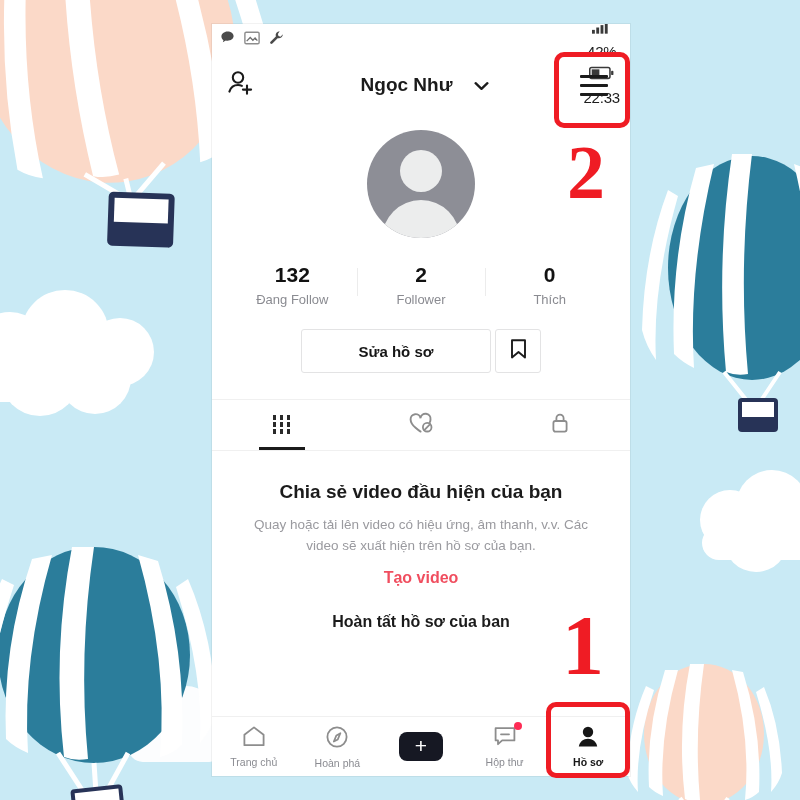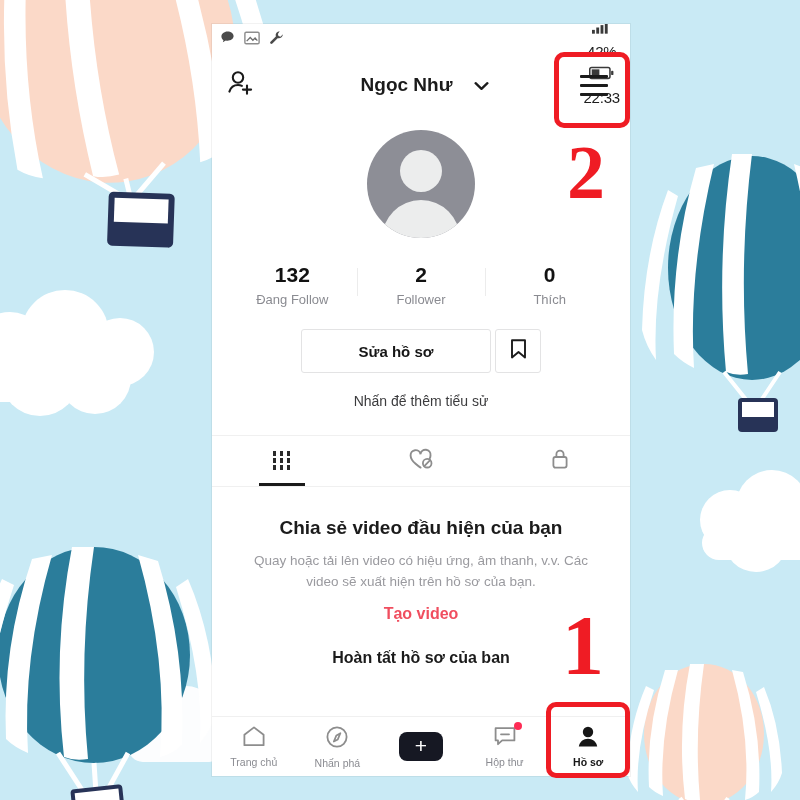--- a/index.html
+++ b/index.html
@@ -387,21 +387,20 @@
   <div class="actions">
     <div class="btn-edit">Sửa hồ sơ</div>
     <div class="btn-icon">
       <span>
         <svg width="19" height="22" viewBox="0 0 19 22">
             <path d="M3 2.2h13v17.3l-6.5-5.4L3 19.5z" fill="none" stroke="#1b1b1b" stroke-width="1.9" stroke-linejoin="round"></path>
           </svg>
       </span>
     </div>
   </div>
-  <div class="bio">Nhấn để thêm tiểu sử</div>
 
   <div class="tabstrip">
     <div class="tab active">
       <span class="gridicon">
           <i></i>
           <i></i>
           <i></i>
         </span>
     </div>
     <div class="tab">
@@ -439,21 +438,21 @@
       </span>
       <span class="nav-label">Trang chủ</span>
     </div>
     <div class="nav-item">
       <span>
         <svg width="24" height="24" viewBox="0 0 24 24">
             <circle cx="12" cy="12" r="9.6" fill="none" stroke="#8d8d8d" stroke-width="1.8"></circle>
             <path d="M15.4 8.2l-2.6 6.2-4 2.2 2.6-6.2z" fill="none" stroke="#8d8d8d" stroke-width="1.7" stroke-linejoin="round"></path>
           </svg>
       </span>
-      <span class="nav-label">Nhấn phá</span>
+      <span class="nav-label">Hoàn phá</span>
     </div>
     <div class="nav-item">
       <span class="plus-btn">
           <span class="plus-glyph">+</span>
         </span>
     </div>
     <div class="nav-item">
       <span style="position:relative">
         <svg width="24" height="23" viewBox="0 0 24 23">
             <path d="M2.6 3.2h18.8v12.2H9.2L5 19.2v-3.8H2.6z" fill="none" stroke="#8d8d8d" stroke-width="1.8" stroke-linejoin="round"></path>

